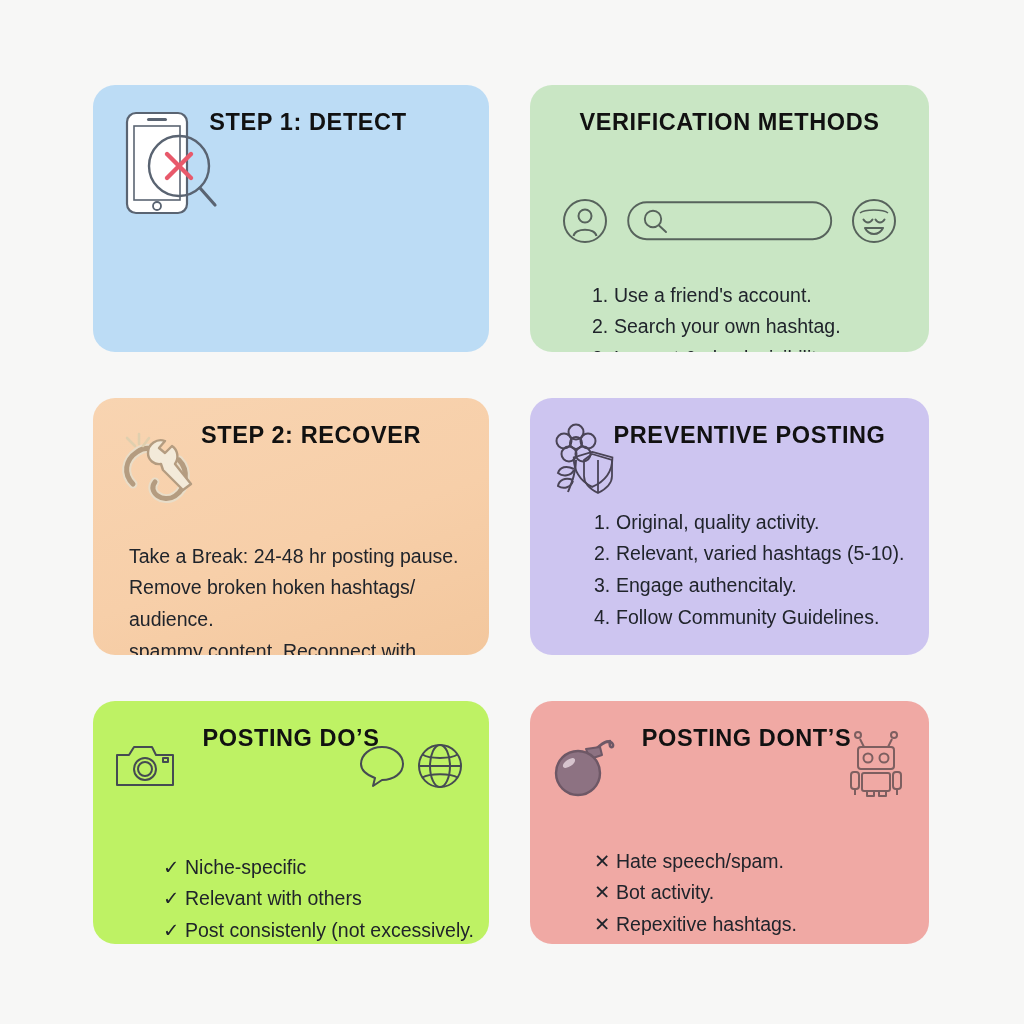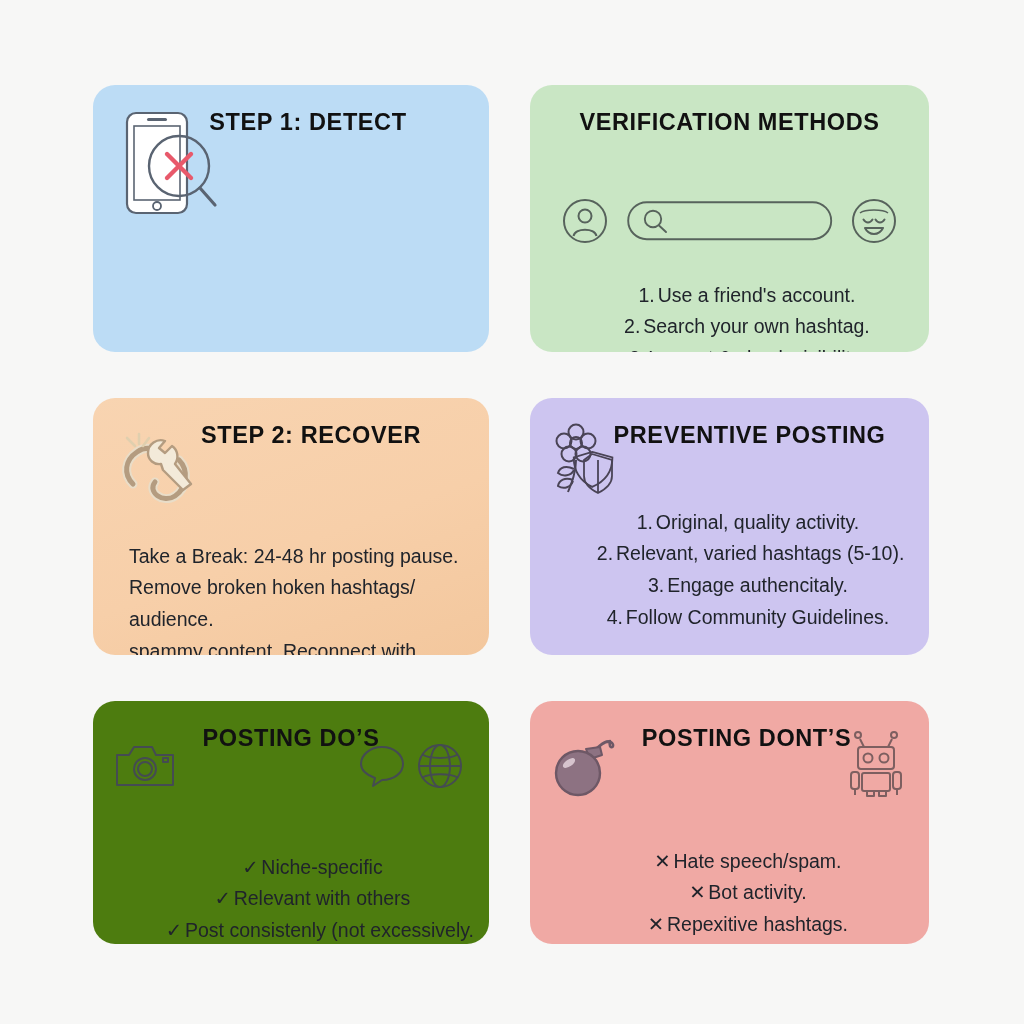--- a/index.html
+++ b/index.html
@@ -59,31 +59,30 @@
     margin: 0;
   }
   .body-text .line { display: block; white-space: nowrap; }
   .num-list {
     list-style: none;
     margin: 12px;
     padding: 0 0 0 22px;
     font-size: 19.5px;
     line-height: 1.62;
     color: #20242b;
-    text-align: center;
   }
   .num-list li { white-space: nowrap; }
   .marker { display: inline-block; min-width: 22px; }
 
   
   .c-detect    { background: #bcdcf5; }
   .c-verify    { background: #c9e6c4; }
   .c-recover   { background: linear-gradient(160deg, #f8d4b1 0%, #f7cfa9 55%, #f3c79d 100%); }
   .c-prevent   { background: #cdc5f0; }
-  .c-dos       { background: #4d7c0f; }
+  .c-dos       { background: #bef264; }
   .c-donts     { background: #f0a9a4; }
 
   
   .float-icon {
     position: absolute;
     line-height: 0;
   }
   .phone-icon   { left: 30px; top: 24px; }
   .chain-icon   { left: 20px; top: 24px; }
   .flower-icon  { left: 22px; top: 22px; }

